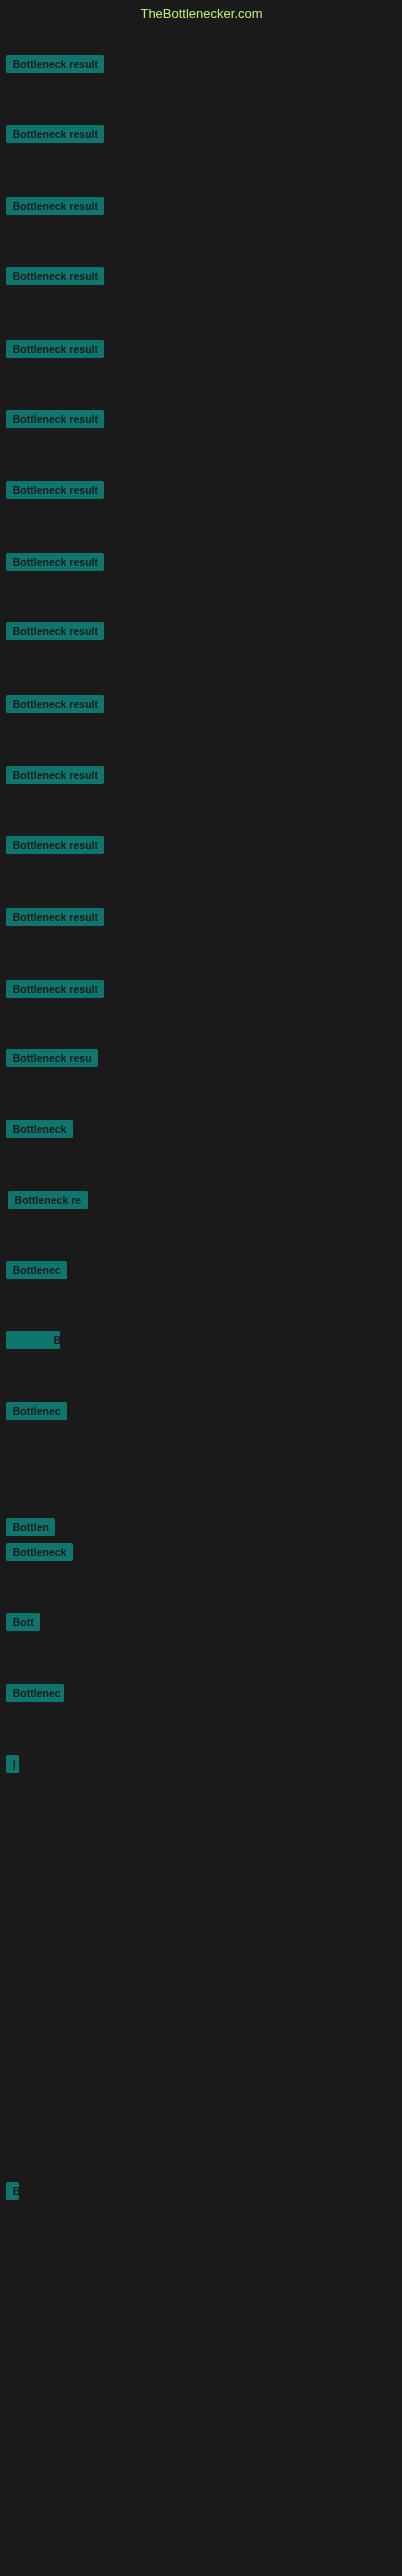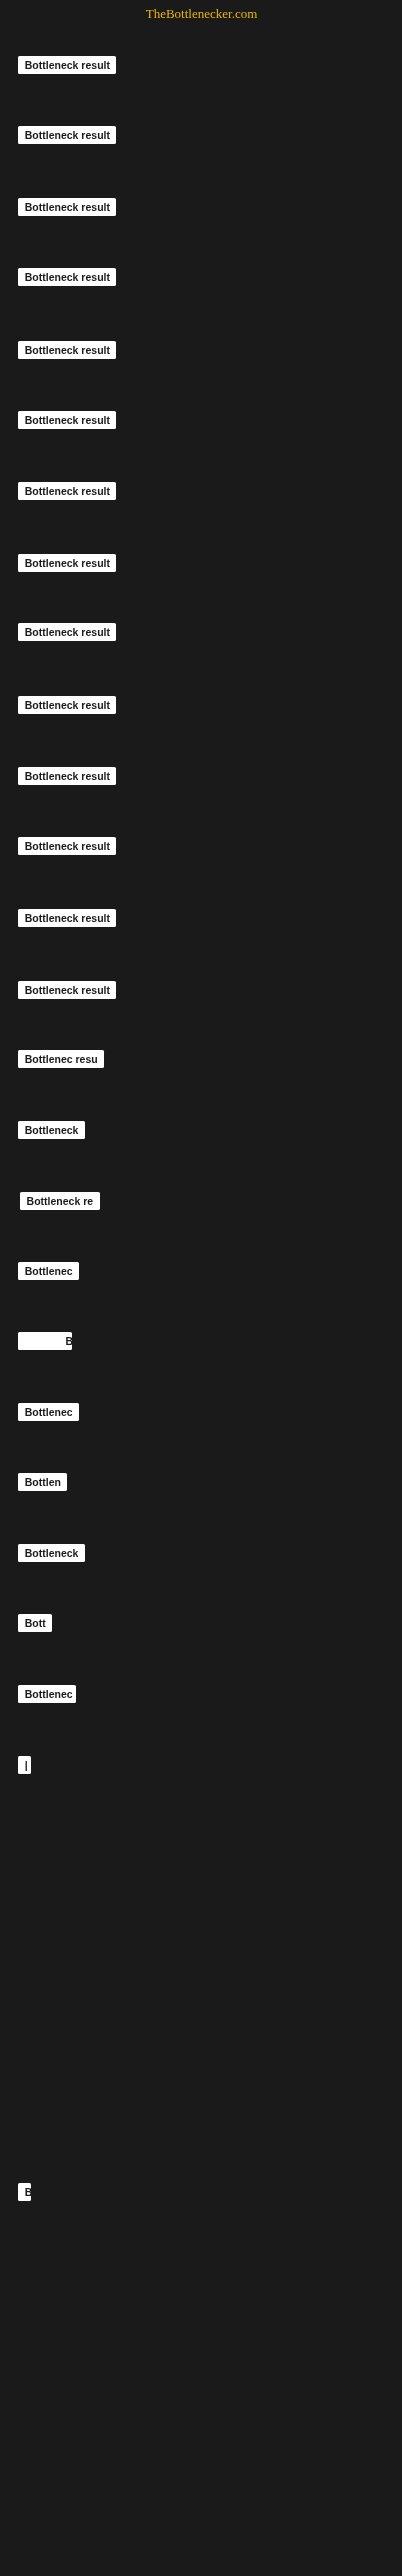--- a/index.html
+++ b/index.html
@@ -11,44 +11,42 @@
     body {
       width: 403px;
       min-height: 2576px;
       background-color: #1a1a1a;
       font-family: Arial, sans-serif;
       position: relative;
     }
 
     .site-title {
       text-align: center;
-      color: #eab308;
+      color: #bef264;
       font-size: 13px;
       padding: 6.4px 0;
       background-color: #1a1a1a;
-      font-family: Liberation Serif, serif;
     }
 
     .bottleneck-item {
       display: flex;
       align-items: center;
       margin-bottom: 0;
       padding: 4.8px 3.2px;
     }
 
     .bottleneck-badge {
-      background-color: #ffffff;
+      background-color: #0f766e;
       color: #1a1a1a;
       font-size: 10.5px;
       font-weight: 600;
       padding: 3.2px 6.4px;
       border-radius: 1.6px;
       white-space: nowrap;
       overflow: hidden;
-      margin-left: 12px;
     }
 
     .items-container {
       padding-top: 3.2px;
     }
   </style>
 </head>
 <body>
 
 <div class="site-title">
@@ -92,38 +90,38 @@
     <div class="bottleneck-item" style="position: absolute; top: 803px; left: 3.2px;">
       <div class="bottleneck-badge" style="max-width: 129px; overflow: hidden; text-overflow: clip;">Bottleneck result</div>
     </div>
     <div class="bottleneck-item" style="position: absolute; top: 875px; left: 3.2px;">
       <div class="bottleneck-badge" style="max-width: 129px; overflow: hidden; text-overflow: clip;">Bottleneck result</div>
     </div>
     <div class="bottleneck-item" style="position: absolute; top: 947px; left: 3.2px;">
       <div class="bottleneck-badge" style="max-width: 119px; overflow: hidden; text-overflow: clip;">Bottleneck result</div>
     </div>
     <div class="bottleneck-item" style="position: absolute; top: 1016px; left: 3.2px;">
-      <div class="bottleneck-badge" style="max-width: 105px; overflow: hidden; text-overflow: clip;">Bottlenec resu</div>
+      <div class="bottleneck-badge" style="max-width: 105px; overflow: hidden; text-overflow: clip;">Bottleneck resu</div>
     </div>
     <div class="bottleneck-item" style="position: absolute; top: 1087px; left: 3.2px;">
       <div class="bottleneck-badge" style="max-width: 72px; overflow: hidden; text-overflow: clip;">Bottleneck</div>
     </div>
     <div class="bottleneck-item" style="position: absolute; top: 1158px; left: 5px;">
       <div class="bottleneck-badge" style="max-width: 89px; overflow: hidden; text-overflow: clip;">Bottleneck re</div>
     </div>
     <div class="bottleneck-item" style="position: absolute; top: 1228px; left: 3.2px;">
       <div class="bottleneck-badge" style="max-width: 64px; overflow: hidden; text-overflow: clip;">Bottlenec</div>
     </div>
     <div class="bottleneck-item" style="position: absolute; top: 1298px; left: 3.2px;">
       <div class="bottleneck-badge" style="max-width: 44px; overflow: hidden; text-overflow: clip; padding-left: 47px;">Bottle</div>
     </div>
     <div class="bottleneck-item" style="position: absolute; top: 1369px; left: 3.2px;">
       <div class="bottleneck-badge" style="max-width: 64px; overflow: hidden; text-overflow: clip;">Bottlenec</div>
     </div>
-    <div class="bottleneck-item" style="position: absolute; top: 1439px; left: 3.2px;">
+    <div class="bottleneck-item" style="position: absolute; top: 1485px; left: 3.2px;">
       <div class="bottleneck-badge" style="max-width: 52px; overflow: hidden; text-overflow: clip;">Bottlen</div>
     </div>
     <div class="bottleneck-item" style="position: absolute; top: 1510px; left: 3.2px;">
       <div class="bottleneck-badge" style="max-width: 72px; overflow: hidden; text-overflow: clip;">Bottleneck</div>
     </div>
     <div class="bottleneck-item" style="position: absolute; top: 1580px; left: 3.2px; justify-content: center;">
       <div class="bottleneck-badge" style="max-width: 34px; overflow: hidden; text-overflow: clip;">Bott</div>
     </div>
     <div class="bottleneck-item" style="position: absolute; top: 1651px; left: 3.2px;">
       <div class="bottleneck-badge" style="max-width: 58px; overflow: hidden; text-overflow: clip;">Bottlenec</div>

